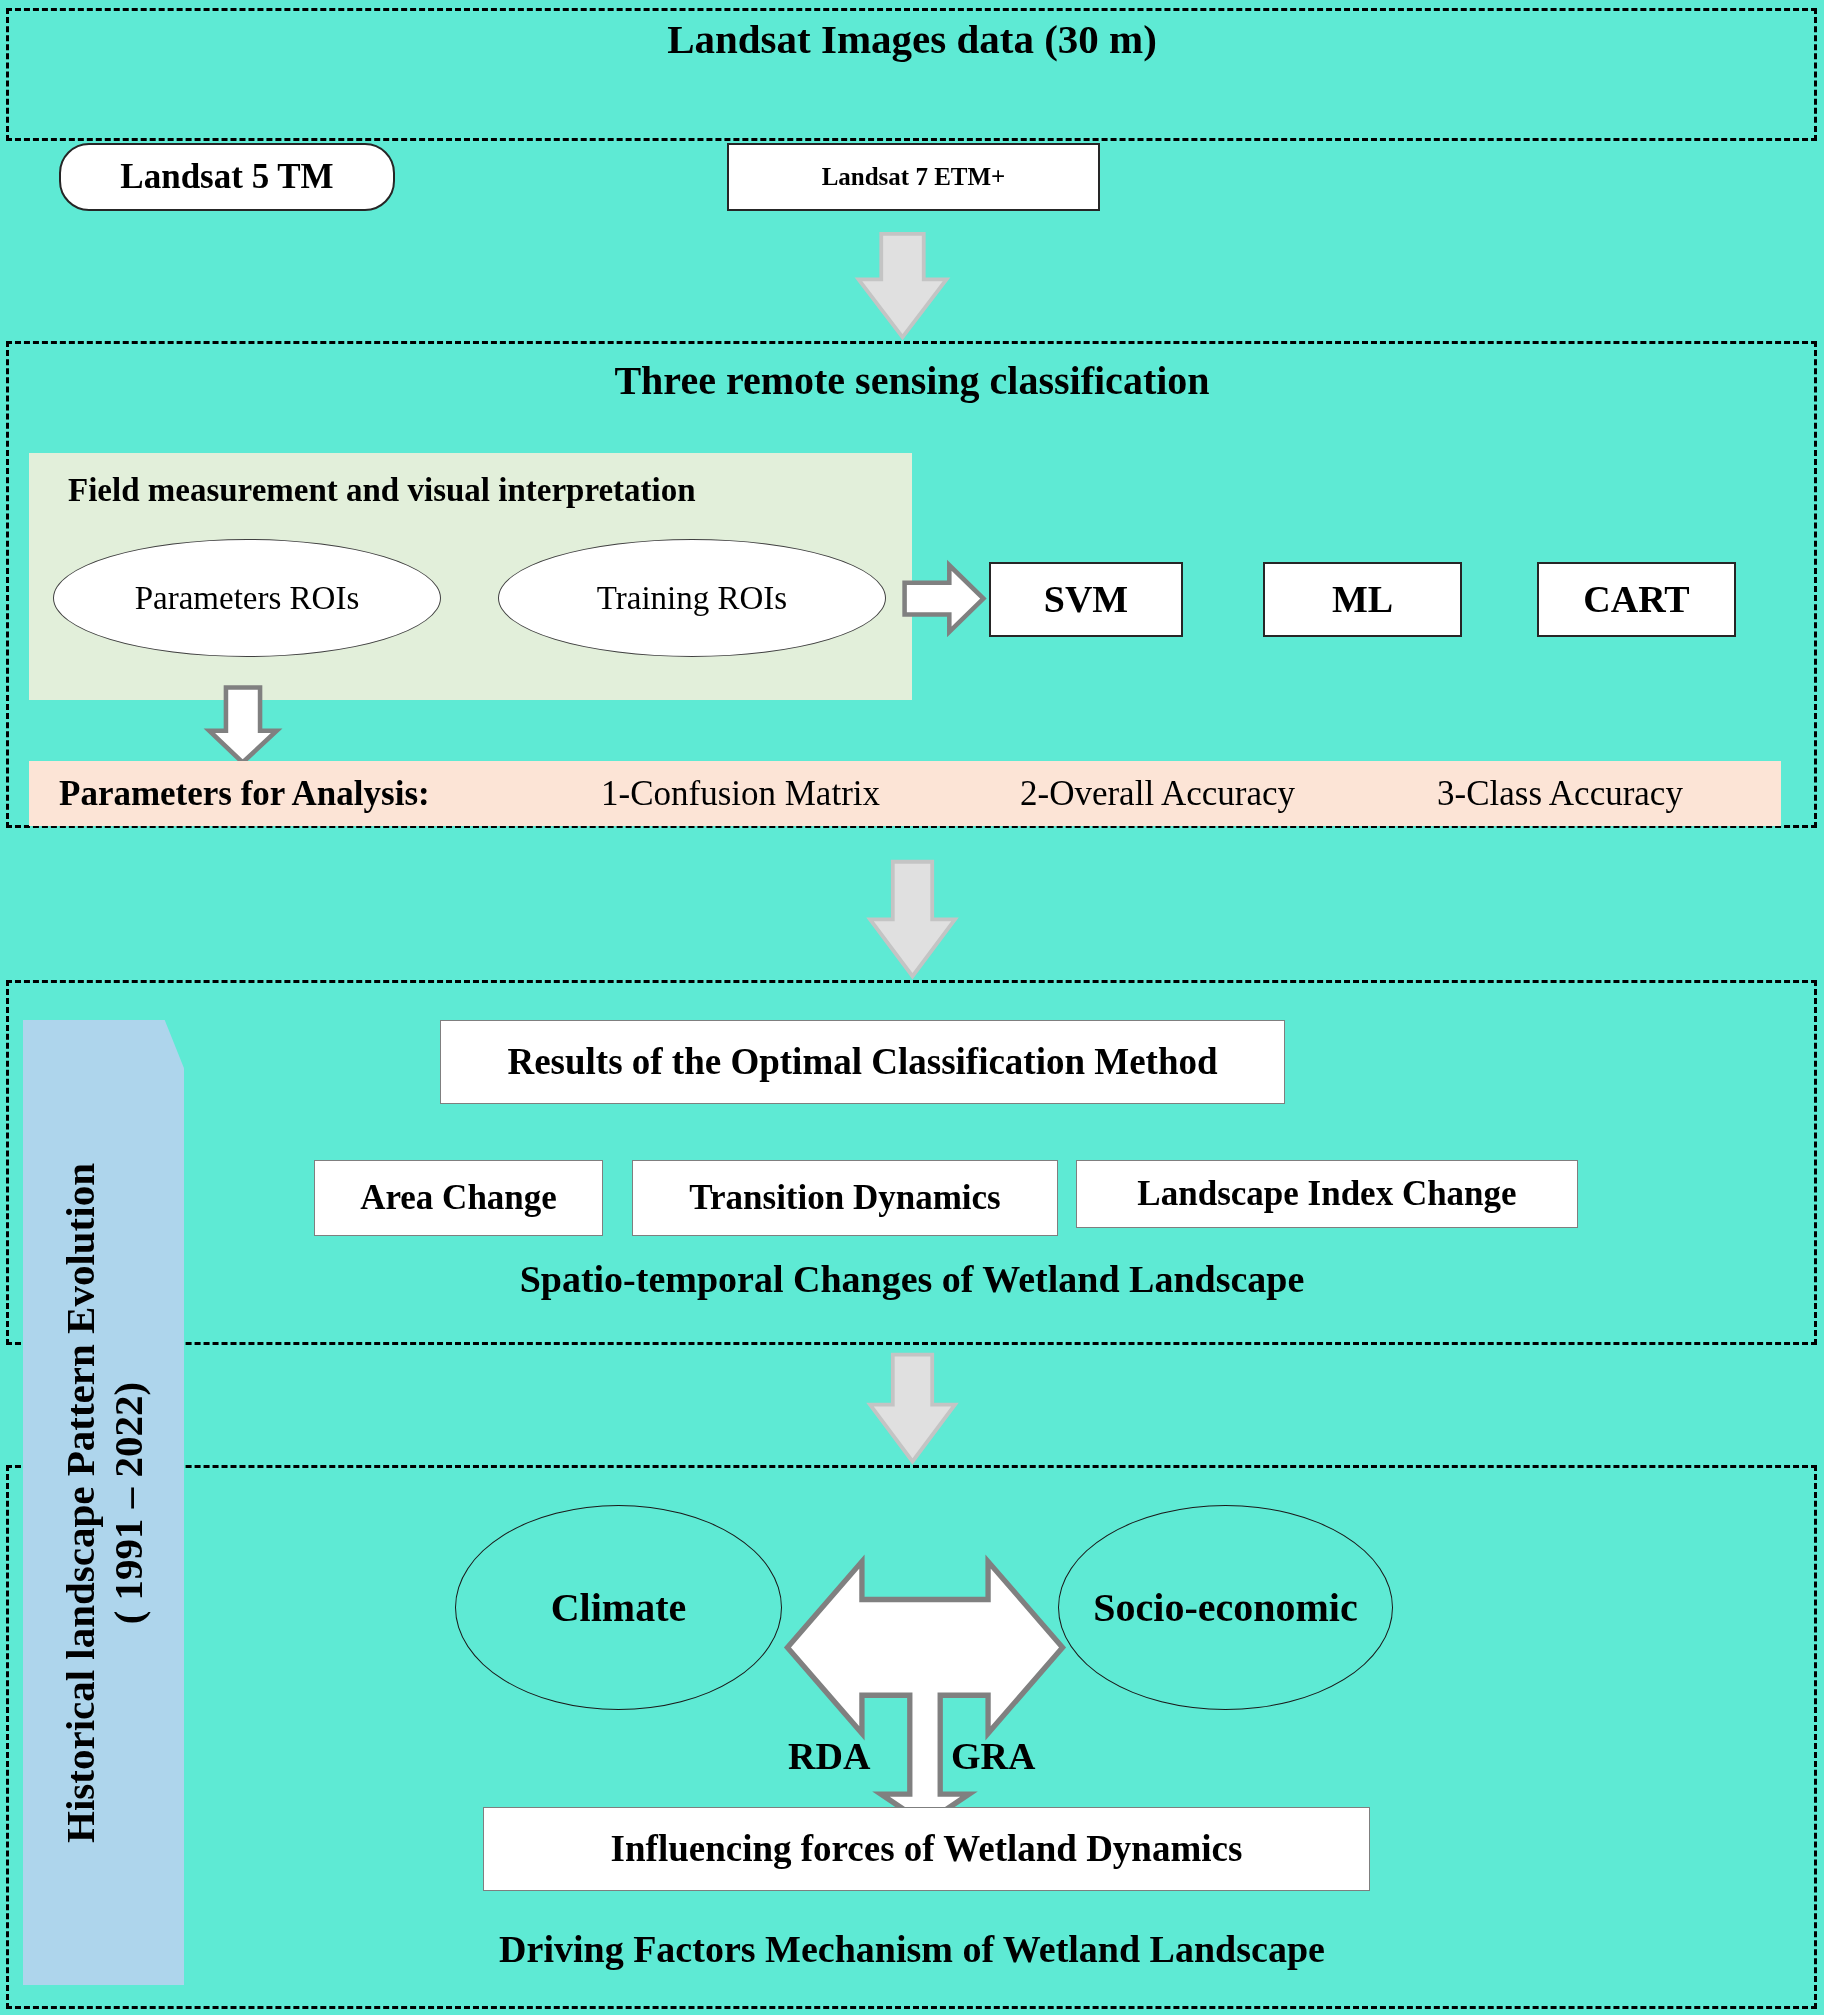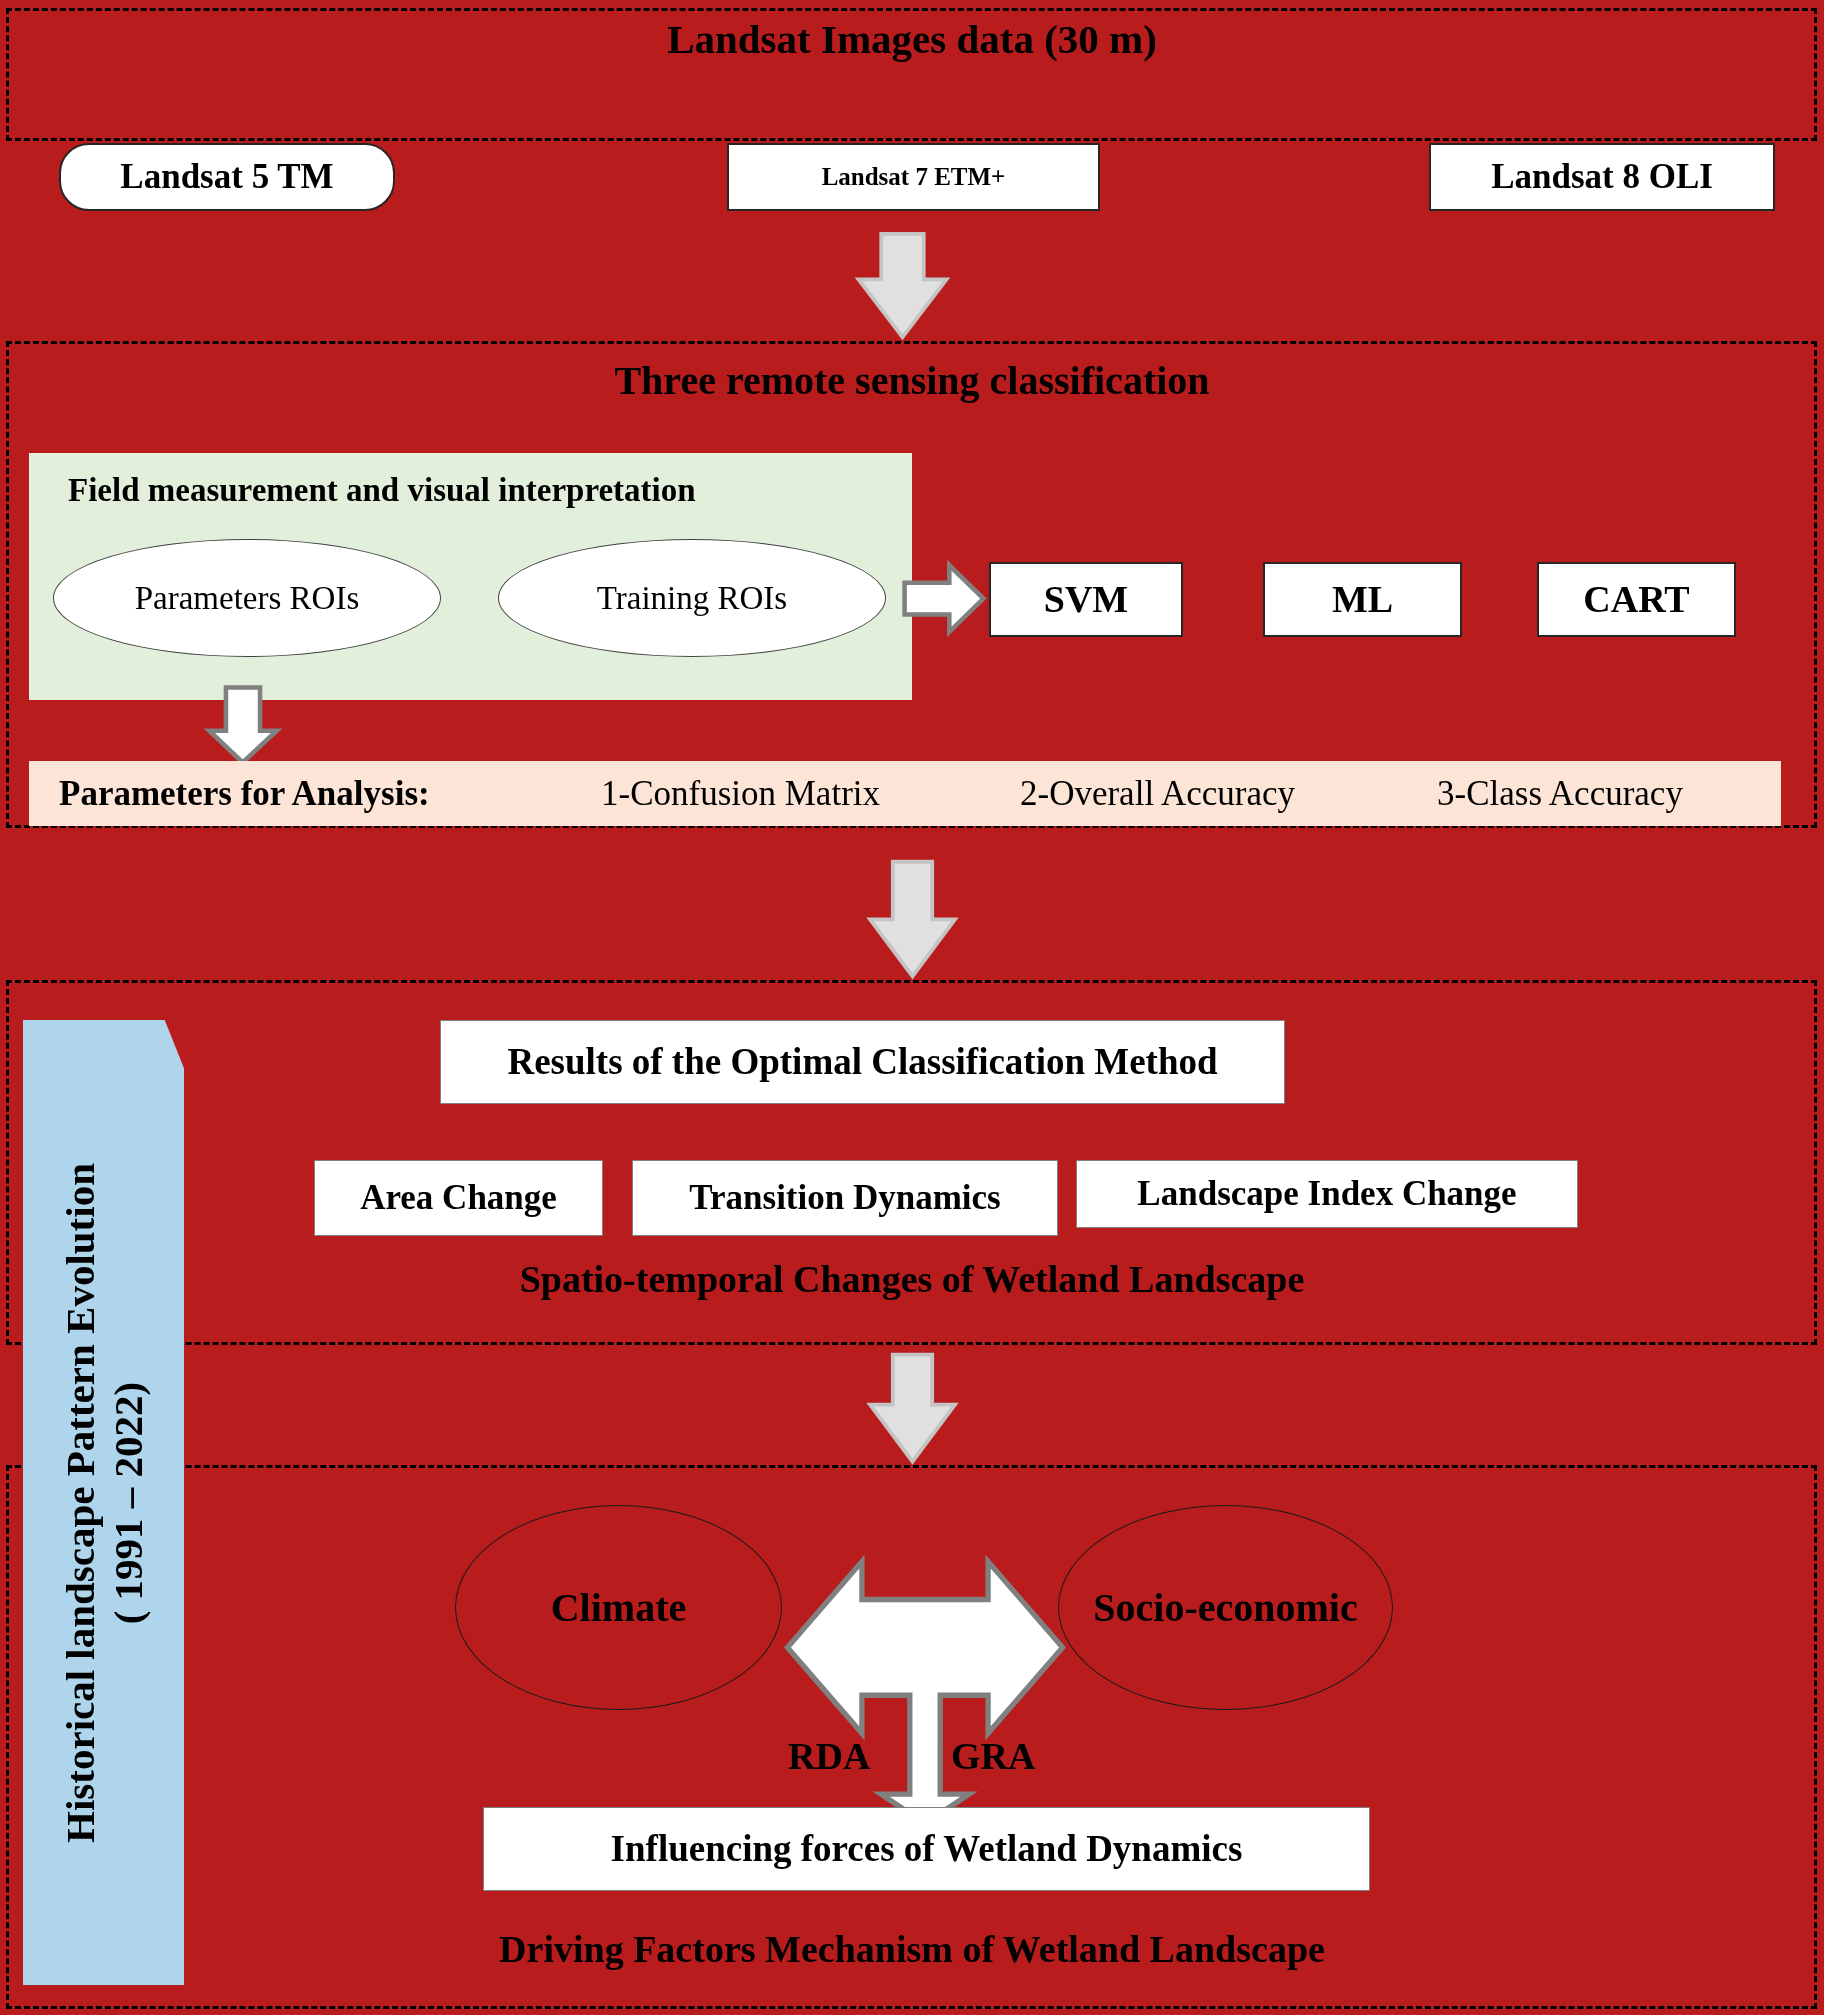--- a/index.html
+++ b/index.html
@@ -7,21 +7,21 @@
     width: 1824px;
     height: 2015px;
     background: #ffffff;
     font-family: "Liberation Serif", "DejaVu Serif", serif;
     overflow: hidden;
   }
   #canvas {
     position: relative;
     width: 1824px;
     height: 2015px;
-    background: #b91c1c;
+    background: #5eead4;
   }
 
   
   .section {
     position: absolute;
     border: 3.8px dashed #000000;
     background: transparent;
   }
 
   
@@ -100,23 +100,20 @@
   <div class="label bold" style="left:0; top:16.7px; width:1824px; text-align:center; font-size:41px;">Landsat Images data (30 m)</div>
 
   <div class="box" style="left:59px; top:143px; width:336px; height:68px; font-size:35px;border-radius:30px;">
     <span>Landsat 5 TM</span>
   </div>
 
   <div class="box" style="left:727px; top:143px; width:373px; height:68px; font-size:25px;">
     <span>Landsat 7 ETM+</span>
   </div>
 
-  <div class="box" style="left:1429px; top:143px; width:346px; height:68px; font-size:35px;">
-    <span>Landsat 8 OLI</span>
-  </div>
 
   <div class="arrow" style="left:857px; top:232px; width:91px; height:107px;">
     <svg width="91" height="107" viewBox="0 0 120 140">
       <polygon points="32,2 88,2 88,62 118,62 60,138 2,62 32,62" fill="#e0e0e0" stroke="#c4c4c4" stroke-width="5"></polygon>
     </svg>
   </div>
 
   <div class="section" style="left:6px; top:341px; width:1811px; height:487px;"></div>
 
   <div class="label bold" style="left:0; top:359px; width:1824px; text-align:center; font-size:40px;">Three remote sensing classification</div>

